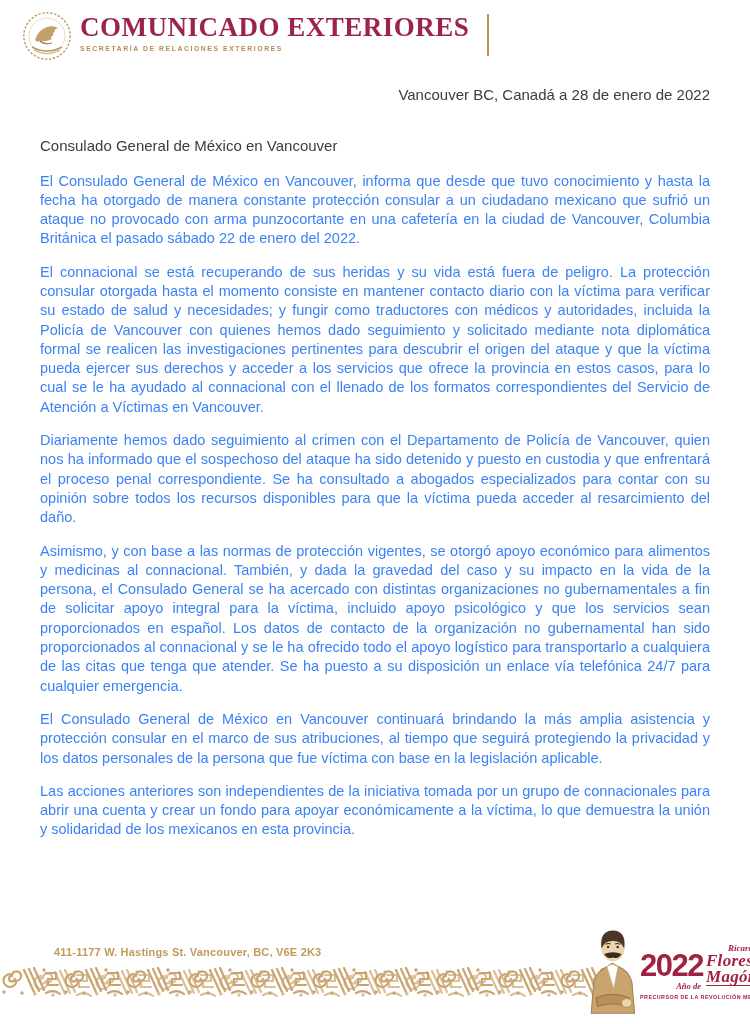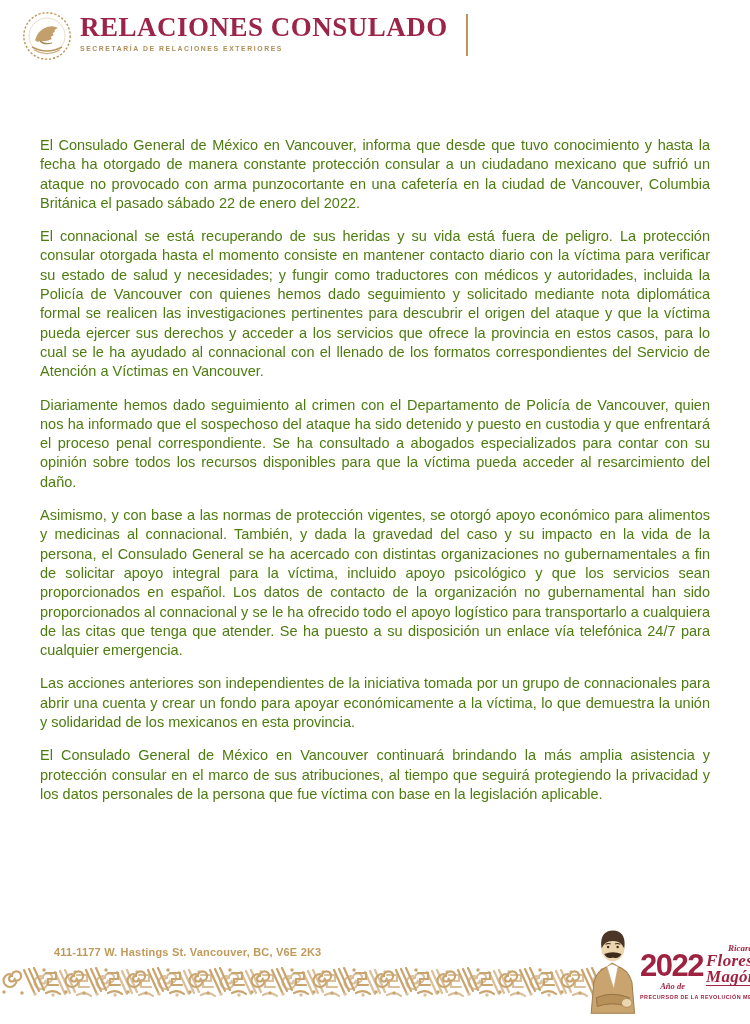--- a/index.html
+++ b/index.html
@@ -90,21 +90,21 @@
   .doc-subtitle {
     font-size: 15px;
     color: #3c3c3c;
     line-height: 1.3;
     margin-bottom: 16px;
   }
   .content p {
     font-size: 14.5px;
     line-height: 19.3px;
     text-align: justify;
-    color: #4d7c0f;
+    color: #3b82f6;
     margin-bottom: 14px;
   }
 
   
   .footer-address {
     position: absolute;
     left: 22px;
     top: 946px;
     font-size: 11px;
     font-weight: bold;
@@ -139,21 +139,21 @@
     letter-spacing: -1.5px;
     line-height: 0.9;
   }
   .magon-anode {
     font-family: "Liberation Serif", serif;
     font-style: italic;
     font-weight: bold;
     font-size: 8.5px;
     color: #9F2241;
     margin-top: 1px;
-    margin-right: 18px;
+    margin-right: 2px;
   }
   .magon-name-block {
     margin-left: 3px;
     margin-top: -8px;
     display: flex;
     flex-direction: column;
     align-items: flex-start;
   }
   .magon-ricardo {
     font-family: "Liberation Serif", serif;
@@ -191,34 +191,36 @@
   <div class="header">
     <svg class="seal" viewBox="0 0 50 52">
       <circle cx="25" cy="26" r="23.2" fill="none" stroke="#BC955C" stroke-width="1.4" stroke-dasharray="2.2 1.8"></circle>
       <circle cx="25" cy="26" r="18" fill="none" stroke="#C9A46F" stroke-width="0.7" opacity="0.55"></circle>
       <path d="M13 30 Q16 20 25 17 Q31 15 36 18 Q31 20 33 22 Q29 23 32 25 Q27 27 30 29 Q24 32 18 31 Q15 33 13 30 Z" fill="#BC955C" opacity="0.9"></path>
       <path d="M18 31 Q22 35 30 33" fill="none" stroke="#A8854F" stroke-width="1.2"></path>
       <path d="M10 37 Q25 45 40 37" fill="none" stroke="#BC955C" stroke-width="1.6"></path>
       <path d="M12 40 Q25 47 38 40" fill="none" stroke="#BC955C" stroke-width="1.2" opacity="0.7"></path>
     </svg>
     <div class="sre-block">
-      <div class="sre-title">RELACIONES CONSULADO</div>
+      <div class="sre-title">COMUNICADO EXTERIORES</div>
       <div class="sre-sub">SECRETARÍA DE RELACIONES EXTERIORES</div>
     </div>
     <div class="header-divider"></div>
   </div>
 
+  <div class="dateline">Vancouver BC, Canadá a 28 de enero de 2022</div>
 
   <div class="content">
+    <div class="doc-subtitle">Consulado General de México en Vancouver</div>
     <p>El Consulado General de México en Vancouver, informa que desde que tuvo conocimiento y hasta la fecha ha otorgado de manera constante protección consular a un ciudadano mexicano que sufrió un ataque no provocado con arma punzocortante en una cafetería en la ciudad de Vancouver, Columbia Británica el pasado sábado 22 de enero del 2022.</p>
     <p>El connacional se está recuperando de sus heridas y su vida está fuera de peligro. La protección consular otorgada hasta el momento consiste en mantener contacto diario con la víctima para verificar su estado de salud y necesidades; y fungir como traductores con médicos y autoridades, incluida la Policía de Vancouver con quienes hemos dado seguimiento y solicitado mediante nota diplomática formal se realicen las investigaciones pertinentes para descubrir el origen del ataque y que la víctima pueda ejercer sus derechos y acceder a los servicios que ofrece la provincia en estos casos, para lo cual se le ha ayudado al connacional con el llenado de los formatos correspondientes del Servicio de Atención a Víctimas en Vancouver.</p>
     <p>Diariamente hemos dado seguimiento al crimen con el Departamento de Policía de Vancouver, quien nos ha informado que el sospechoso del ataque ha sido detenido y puesto en custodia y que enfrentará el proceso penal correspondiente. Se ha consultado a abogados especializados para contar con su opinión sobre todos los recursos disponibles para que la víctima pueda acceder al resarcimiento del daño.</p>
     <p>Asimismo, y con base a las normas de protección vigentes, se otorgó apoyo económico para alimentos y medicinas al connacional. También, y dada la gravedad del caso y su impacto en la vida de la persona, el Consulado General se ha acercado con distintas organizaciones no gubernamentales a fin de solicitar apoyo integral para la víctima, incluido apoyo psicológico y que los servicios sean proporcionados en español. Los datos de contacto de la organización no gubernamental han sido proporcionados al connacional y se le ha ofrecido todo el apoyo logístico para transportarlo a cualquiera de las citas que tenga que atender. Se ha puesto a su disposición un enlace vía telefónica 24/7 para cualquier emergencia.</p>
+    <p>El Consulado General de México en Vancouver continuará brindando la más amplia asistencia y protección consular en el marco de sus atribuciones, al tiempo que seguirá protegiendo la privacidad y los datos personales de la persona que fue víctima con base en la legislación aplicable.</p>
     <p>Las acciones anteriores son independientes de la iniciativa tomada por un grupo de connacionales para abrir una cuenta y crear un fondo para apoyar económicamente a la víctima, lo que demuestra la unión y solidaridad de los mexicanos en esta provincia.</p>
-    <p>El Consulado General de México en Vancouver continuará brindando la más amplia asistencia y protección consular en el marco de sus atribuciones, al tiempo que seguirá protegiendo la privacidad y los datos personales de la persona que fue víctima con base en la legislación aplicable.</p>
   </div>
 
   <div class="footer-address">411-1177 W. Hastings St. Vancouver, BC, V6E 2K3</div>
 
   <svg class="pattern-band" viewBox="0 0 608 30" preserveAspectRatio="none">
     <defs>
       <pattern id="greca" x="0" y="0" width="62" height="30" patternUnits="userSpaceOnUse">
         <g fill="none" stroke="#C9A46F" stroke-width="2.2" stroke-linecap="round">
           <path d="M10 7 a6.5 6.5 0 1 0 6.5 6.5 a4.6 4.6 0 1 0 -4.6 -4.6 a2.8 2.8 0 1 0 2.8 2.8"></path>
           <path d="M24 3 L34 25"></path>

